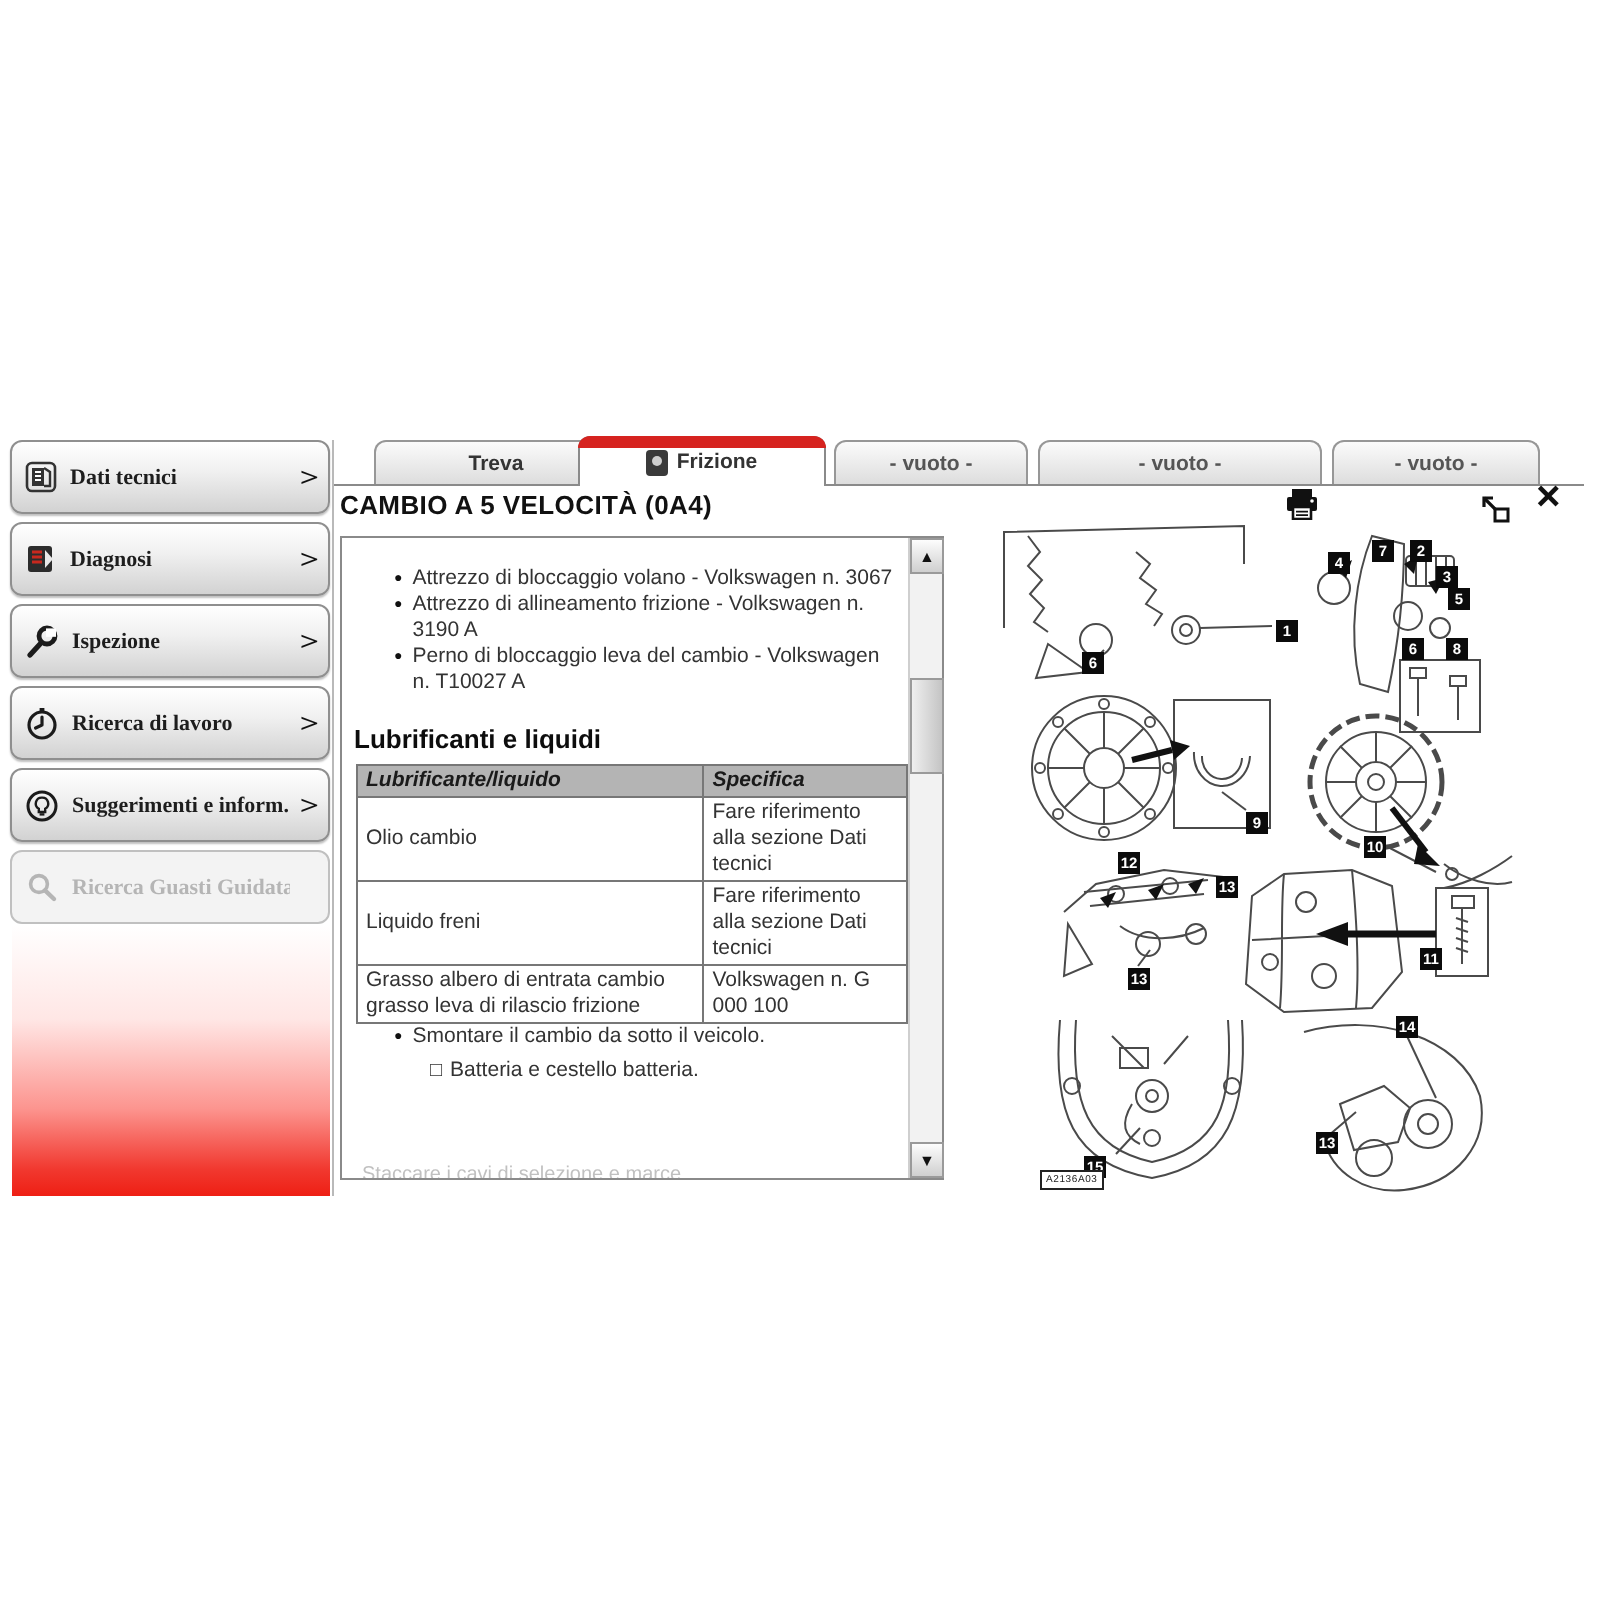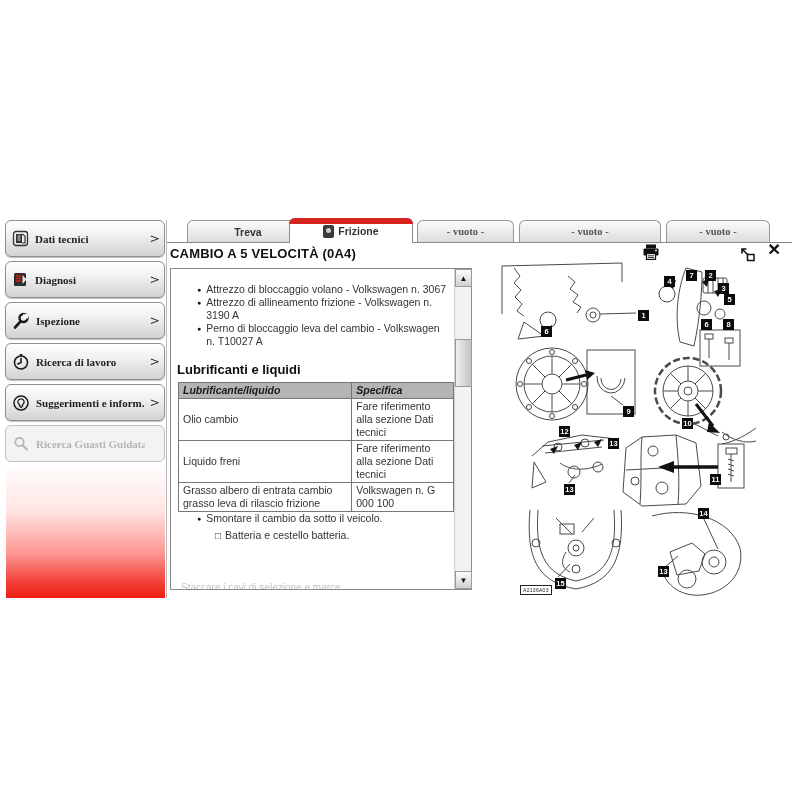--- a/index.html
+++ b/index.html
@@ -23,21 +23,21 @@
                    rgba(250,60,50,.55) 68%,rgba(240,40,30,.92) 90%,#ee1f14 100%);}
   .vsep{position:absolute;left:166px;top:220px;width:1px;height:378px;background:#b9b9b9;}
 
   
   .tabrow{position:absolute;left:167px;top:218px;width:625px;height:25px;}
   .tab-underline{position:absolute;left:0;top:24px;width:625px;height:1px;background:#8a8a8a;}
   .tab{position:absolute;box-sizing:border-box;top:2px;height:22px;border:1px solid #979797;border-bottom:none;
        border-radius:6px 6px 0 0;background:linear-gradient(to bottom,#fbfbfb,#dddddd);
        display:flex;align-items:center;justify-content:center;gap:4px;
        font-size:10.5px;font-weight:bold;color:#333;cursor:pointer;z-index:1;}
-  .tab.vuoto{color:#555;font-family:Liberation Serif, serif;}
+  .tab.vuoto{color:#555;}
   .tab.active{top:0;height:25px;background:#fff;z-index:3;border-color:#8a8a8a;}
   .redbar{position:absolute;left:-1px;right:-1px;top:-1px;height:6px;background:#d6231f;
           border-radius:6px 6px 0 0;}
   .tabicon{width:11px;height:13px;background:#3a3a3a;border-radius:2px;position:relative;}
   .tabicon:after{content:"";position:absolute;left:3px;top:3px;width:5px;height:5px;border-radius:50%;background:#cfcfcf;}
 
   
   .titlebar{position:absolute;left:170px;top:244px;width:622px;height:22px;}
   .pagetitle{font-size:13px;font-weight:bold;color:#111;letter-spacing:.2px;}
   .tbicon{position:absolute;top:0;cursor:pointer;}
@@ -392,18 +392,18 @@
     <div class="co" style="left:211px;top:63px;">6</div>
     <div class="co" style="left:233px;top:63px;">8</div>
     <div class="co" style="left:133px;top:150px;">9</div>
     <div class="co" style="left:192px;top:162px;">10</div>
     <div class="co" style="left:69px;top:170px;">12</div>
     <div class="co" style="left:118px;top:182px;">13</div>
     <div class="co" style="left:74px;top:228px;">13</div>
     <div class="co" style="left:220px;top:218px;">11</div>
     <div class="co" style="left:208px;top:252px;">14</div>
     <div class="co" style="left:168px;top:310px;">13</div>
-    <div class="co" style="left:65px;top:322px;">15</div>
+    <div class="co" style="left:52px;top:322px;">15</div>
 
     <div class="refcode">A2136A03</div>
   </div>
 
 </div>
 
 </body></html>

